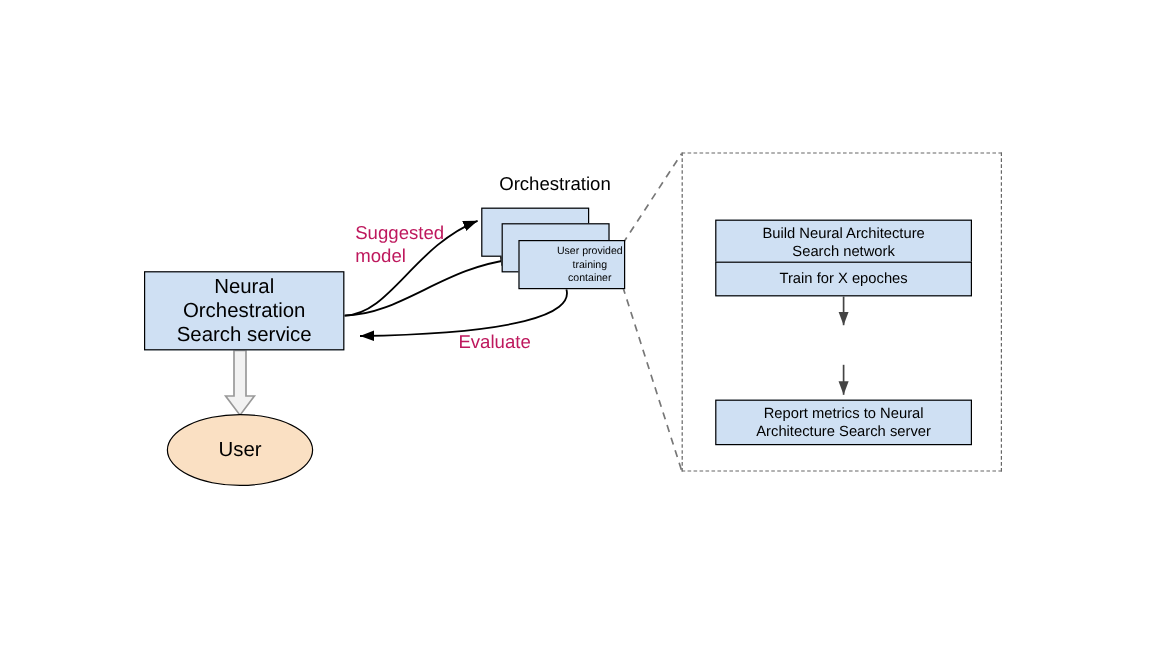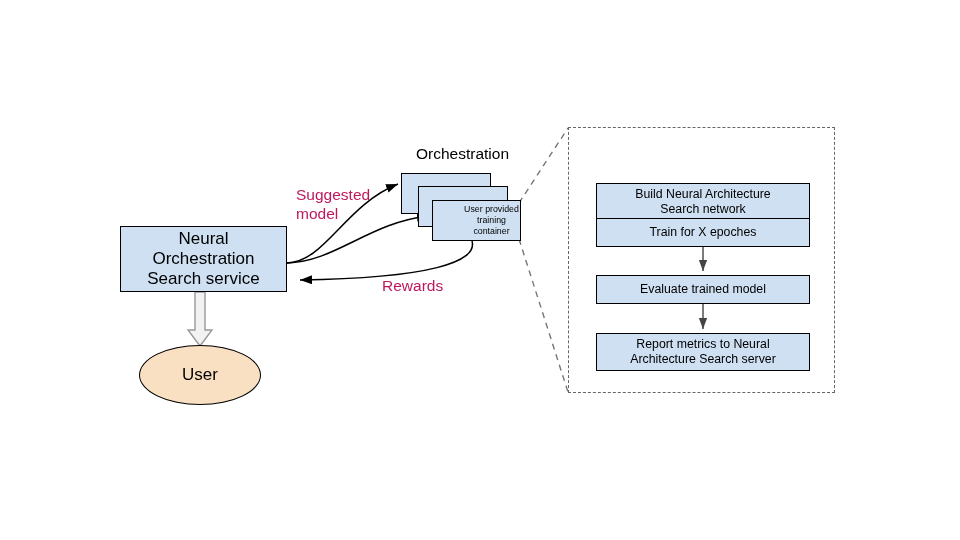--- a/index.html
+++ b/index.html
@@ -96,25 +96,22 @@
 
   <div id="panel"></div>
 
   <div class="node boxblue step" id="step-0">
     <span style="white-space:pre-line;">Build Neural Architecture
 Search network</span>
   </div>
   <div class="node boxblue step" id="step-1">
     <span style="white-space:pre-line;">Train for X epoches</span>
   </div>
-  <div class="node boxblue step" id="step-2">
-    <span style="white-space:pre-line;">Evaluate trained model</span>
-  </div>
   <div class="node boxblue step" id="step-3">
     <span style="white-space:pre-line;">Report metrics to Neural
 Architecture Search server</span>
   </div>
 
   <div class="redlabel" id="lbl-suggested">Suggested
 model</div>
-  <div class="redlabel" id="lbl-rewards">Rewards</div>
+  <div class="redlabel" id="lbl-rewards">Evaluate</div>
 
 </div>
 
 </body></html>

